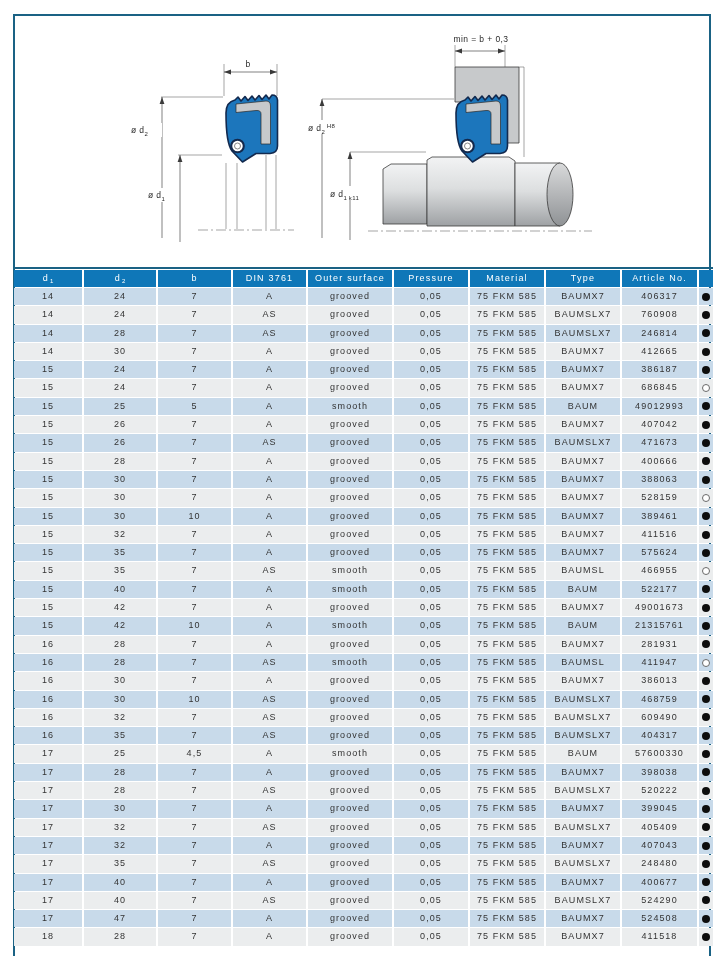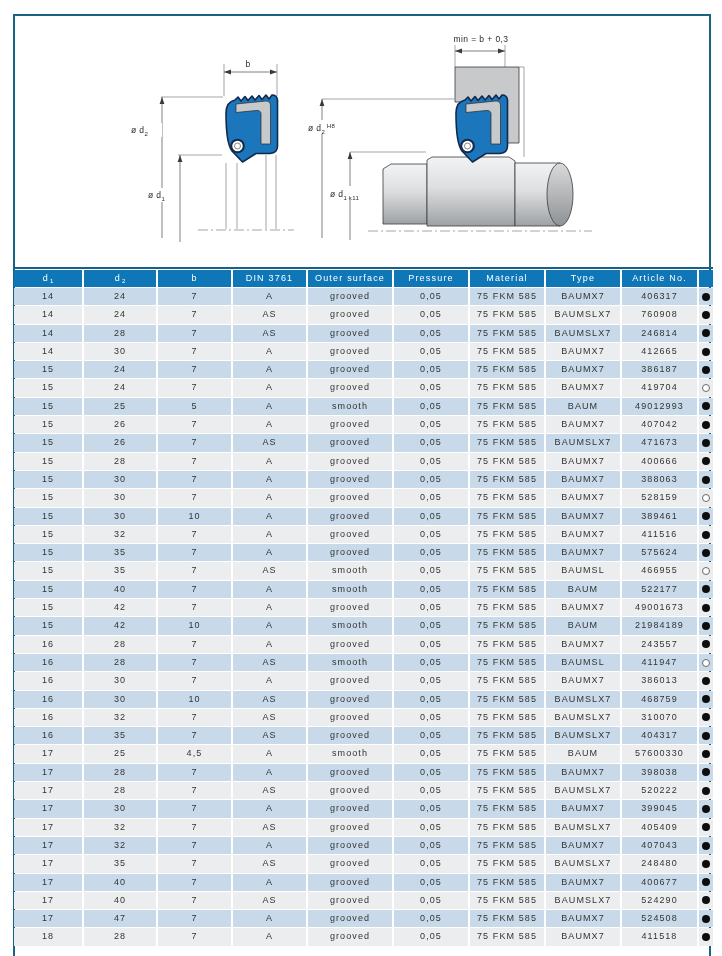--- a/index.html
+++ b/index.html
@@ -220,21 +220,21 @@
         </div>
         <div class="trow grey">
           <div class="cell">15</div>
           <div class="cell">24</div>
           <div class="cell">7</div>
           <div class="cell">A</div>
           <div class="cell">grooved</div>
           <div class="cell">0,05</div>
           <div class="cell">75 FKM 585</div>
           <div class="cell">BAUMX7</div>
-          <div class="cell">419704</div>
+          <div class="cell">686845</div>
           <div class="cell dotcell">
             <span class="dot open"></span>
           </div>
         </div>
         <div class="trow blue">
           <div class="cell">15</div>
           <div class="cell">25</div>
           <div class="cell">5</div>
           <div class="cell">A</div>
           <div class="cell">smooth</div>
@@ -402,35 +402,35 @@
         </div>
         <div class="trow blue">
           <div class="cell">15</div>
           <div class="cell">42</div>
           <div class="cell">10</div>
           <div class="cell">A</div>
           <div class="cell">smooth</div>
           <div class="cell">0,05</div>
           <div class="cell">75 FKM 585</div>
           <div class="cell">BAUM</div>
-          <div class="cell">21984189</div>
+          <div class="cell">21315761</div>
           <div class="cell dotcell">
             <span class="dot filled"></span>
           </div>
         </div>
         <div class="trow grey">
           <div class="cell">16</div>
           <div class="cell">28</div>
           <div class="cell">7</div>
           <div class="cell">A</div>
           <div class="cell">grooved</div>
           <div class="cell">0,05</div>
           <div class="cell">75 FKM 585</div>
           <div class="cell">BAUMX7</div>
-          <div class="cell">243557</div>
+          <div class="cell">281931</div>
           <div class="cell dotcell">
             <span class="dot filled"></span>
           </div>
         </div>
         <div class="trow blue">
           <div class="cell">16</div>
           <div class="cell">28</div>
           <div class="cell">7</div>
           <div class="cell">AS</div>
           <div class="cell">smooth</div>
@@ -472,21 +472,21 @@
         </div>
         <div class="trow grey">
           <div class="cell">16</div>
           <div class="cell">32</div>
           <div class="cell">7</div>
           <div class="cell">AS</div>
           <div class="cell">grooved</div>
           <div class="cell">0,05</div>
           <div class="cell">75 FKM 585</div>
           <div class="cell">BAUMSLX7</div>
-          <div class="cell">310070</div>
+          <div class="cell">609490</div>
           <div class="cell dotcell">
             <span class="dot filled"></span>
           </div>
         </div>
         <div class="trow blue">
           <div class="cell">16</div>
           <div class="cell">35</div>
           <div class="cell">7</div>
           <div class="cell">AS</div>
           <div class="cell">grooved</div>

